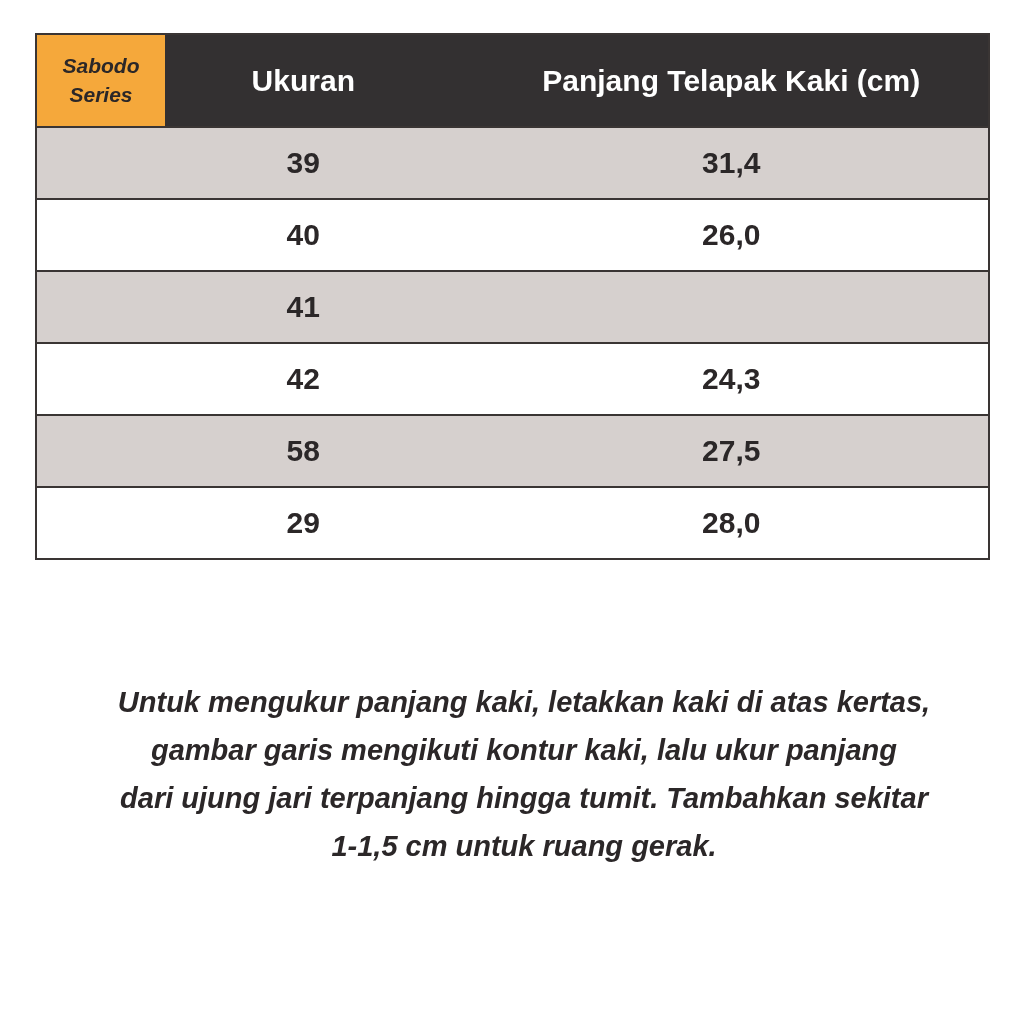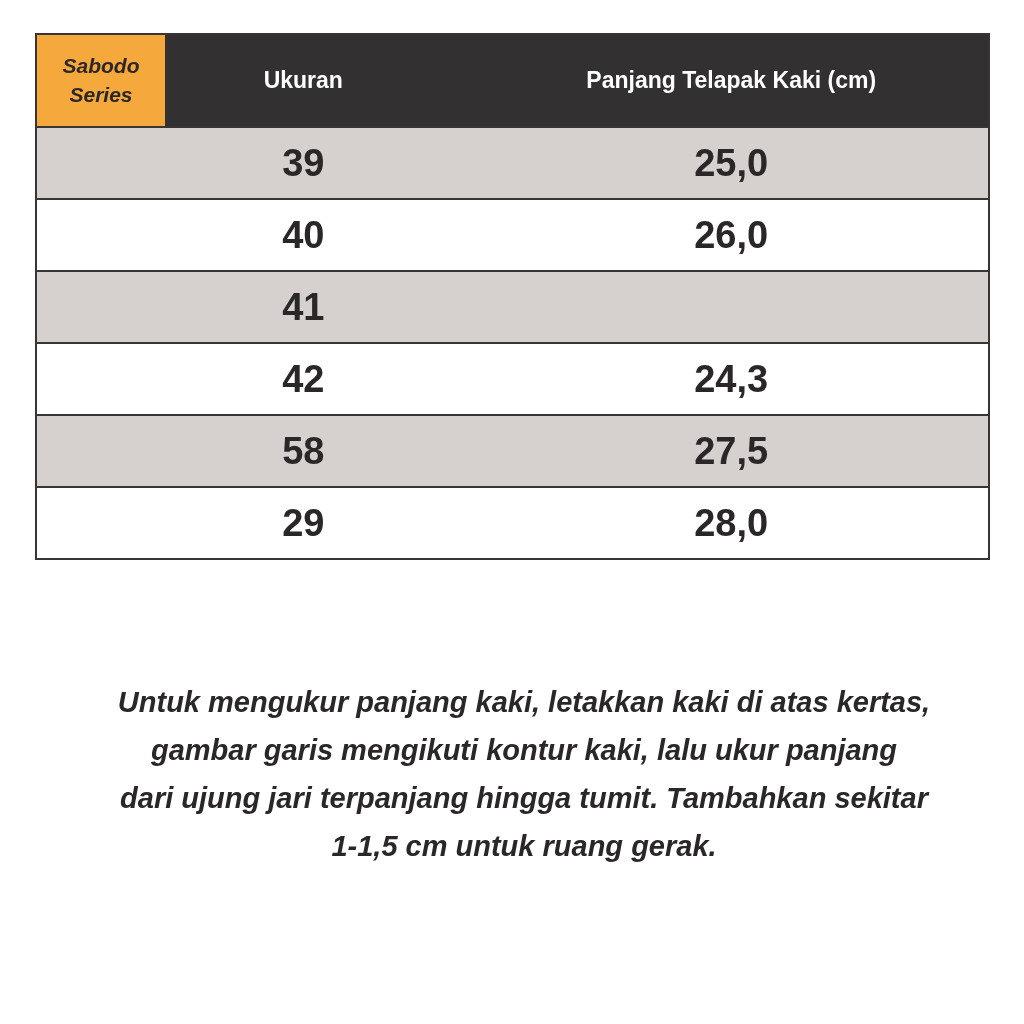--- a/index.html
+++ b/index.html
@@ -23,31 +23,31 @@
   }
   .badge {
     position: absolute; left: 0; top: 0; width: 128px; height: 100%;
     background: var(--badge-bg, #f5a83b);
     display: flex; flex-direction: column; justify-content: center; align-items: center;
     font-style: italic; font-weight: bold; font-size: 21px; line-height: 1.35;
     color: var(--text, #2b2728);
   }
   .hcol {
     display: flex; align-items: center; justify-content: center;
-    color: #ffffff; font-weight: bold; font-size: 23px; white-space: nowrap;
+    color: #ffffff; font-weight: bold; font-size: 30px; white-space: nowrap;
   }
   .row {
     height: 72px; background: #ffffff;
     display: grid; grid-template-columns: 56% 34% 10%;
     border-top: 2px solid var(--border, #3a3534);
   }
   .row.alt { background: var(--row-alt-bg, #d6d0ce); }
   .cell {
     display: flex; align-items: center; justify-content: center;
-    font-weight: bold; font-size: 38px; white-space: nowrap;
+    font-weight: bold; font-size: 30px; white-space: nowrap;
     color: var(--text, #2b2728);
   }
 
   .note {
     position: absolute; left: 12px; top: 678px; width: 1024px;
     text-align: center; font-style: italic; font-weight: bold;
     font-size: 29px; line-height: 48px; color: var(--text, #2b2728);
   }
 </style>
 </head>
@@ -62,21 +62,21 @@
       <div class="hcol">Panjang Telapak Kaki (cm)</div>
       <div class="hcol"></div>
       <div class="badge">
         <span>Sabodo</span>
         <span>Series</span>
       </div>
     </div>
 
     <div class="row alt">
       <div class="cell">39</div>
-      <div class="cell">25,0</div>
+      <div class="cell">31,4</div>
       <div class="cell"></div>
     </div>
     <div class="row">
       <div class="cell">40</div>
       <div class="cell">26,0</div>
       <div class="cell"></div>
     </div>
     <div class="row alt">
       <div class="cell">41</div>
       <div class="cell"></div>

